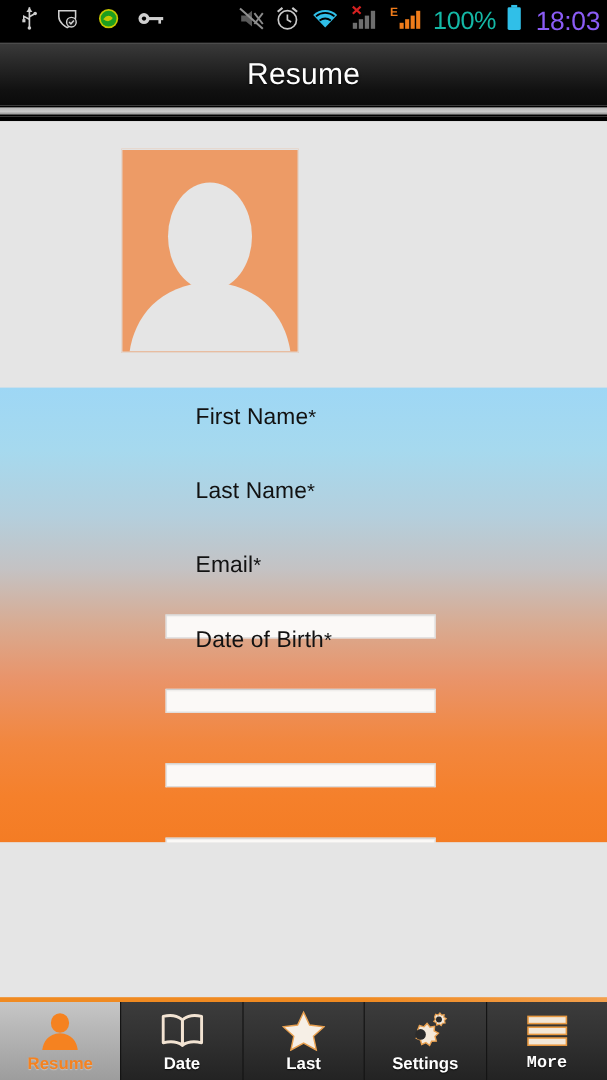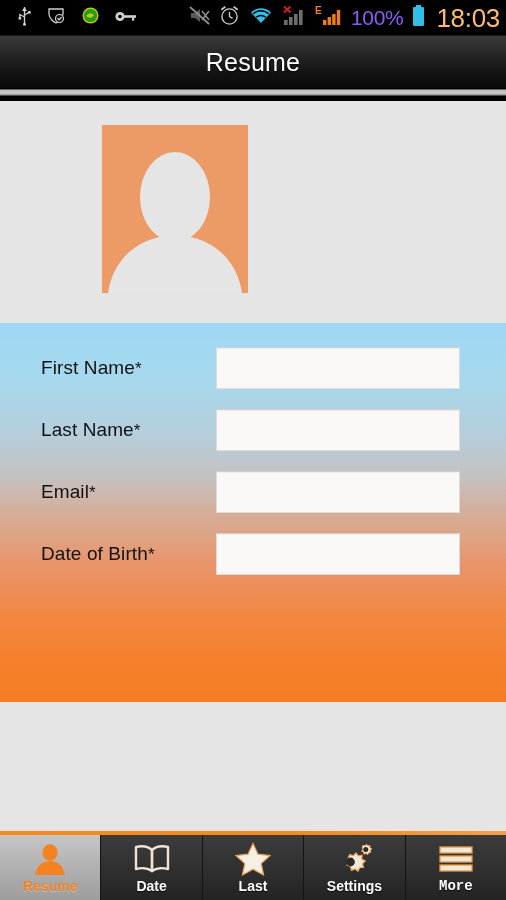--- a/index.html
+++ b/index.html
@@ -15,22 +15,22 @@
   .statusbar{
     position:absolute; top:0; left:0; width:506px; height:36px;
     background:#000;
     display:flex; align-items:center;
     padding:0 6px 0 18px;
     border-bottom:1px solid #1b1b1b;
   }
   .sb-left{ display:flex; align-items:center; gap:16px; }
   .sb-right{ margin-left:auto; display:flex; align-items:center; gap:9px; }
   .sb-ico{ display:block; }
-  .sb-text{ color:#8b5cf6; font-size:21px; letter-spacing:-.3px; line-height:1; }
-  .sb-time{ color:#fdba74; font-size:26px; letter-spacing:-.3px; line-height:1; margin-left:2px;}
+  .sb-text{ color:#14b8a6; font-size:21px; letter-spacing:-.3px; line-height:1; }
+  .sb-time{ color:#8b5cf6; font-size:22px; letter-spacing:-.3px; line-height:1; margin-left:2px;}
 
   
   .titlebar{
     position:absolute; top:36px; left:0; width:506px; height:52px;
     background:linear-gradient(to bottom,#3a3a3a 0%, #2a2a2a 28%, #111 75%, #0a0a0a 100%);
     display:flex; align-items:center; justify-content:center;
   }
   .titlebar .title{
     color:#fff; font-size:25px; font-weight:400; letter-spacing:.2px;
     text-shadow:0 1px 2px rgba(0,0,0,.9);
@@ -77,21 +77,21 @@
       #c4c2c3 40%,
       #d8ab92 52%,
       #e9946a 64%,
       #f2873f 78%,
       #f5802b 90%,
       #f47c24 100%);
     padding-top:14px;
   }
   .field-row{
     display:flex; align-items:center; height:62px;
-    padding-left:41px; padding-right:46px;
+    padding-left:41px; padding-right:46px;flex-direction:column;
   }
   .field-label{
     width:175px; flex:0 0 175px;
     font-size:19px; color:#121212; letter-spacing:.1px;
   }
   .field-label .req{ font-size:17px; }
   .field-input{
     flex:1 1 auto; height:42px;
     background:#fbf9f7;
     border:1px solid #dcdcdc;

